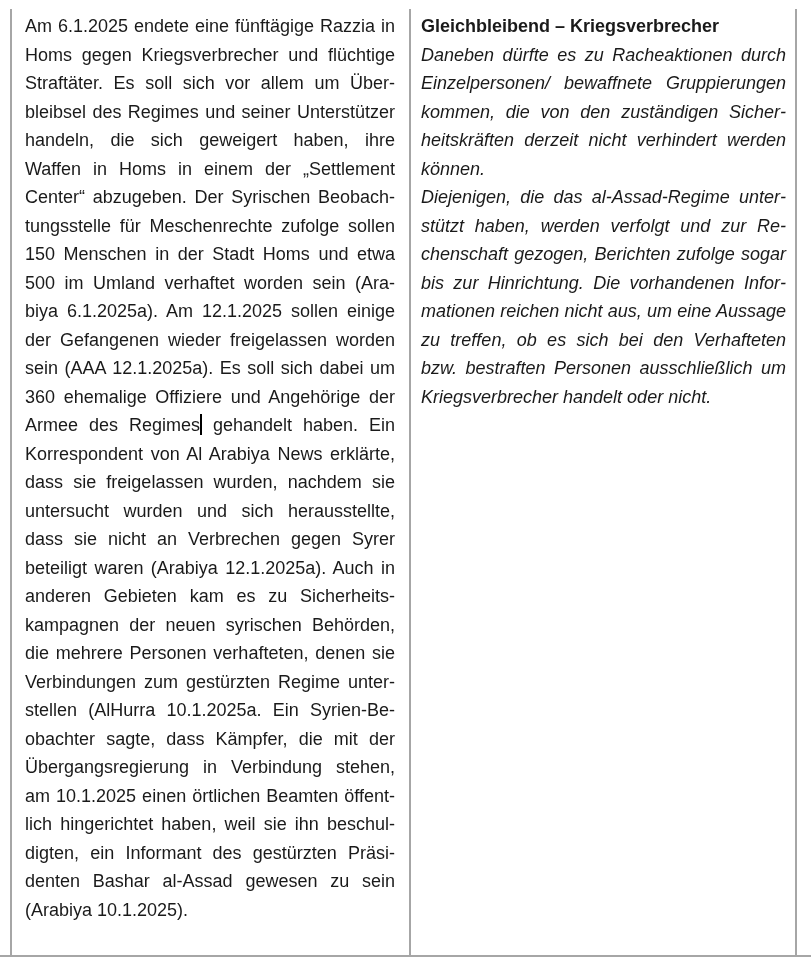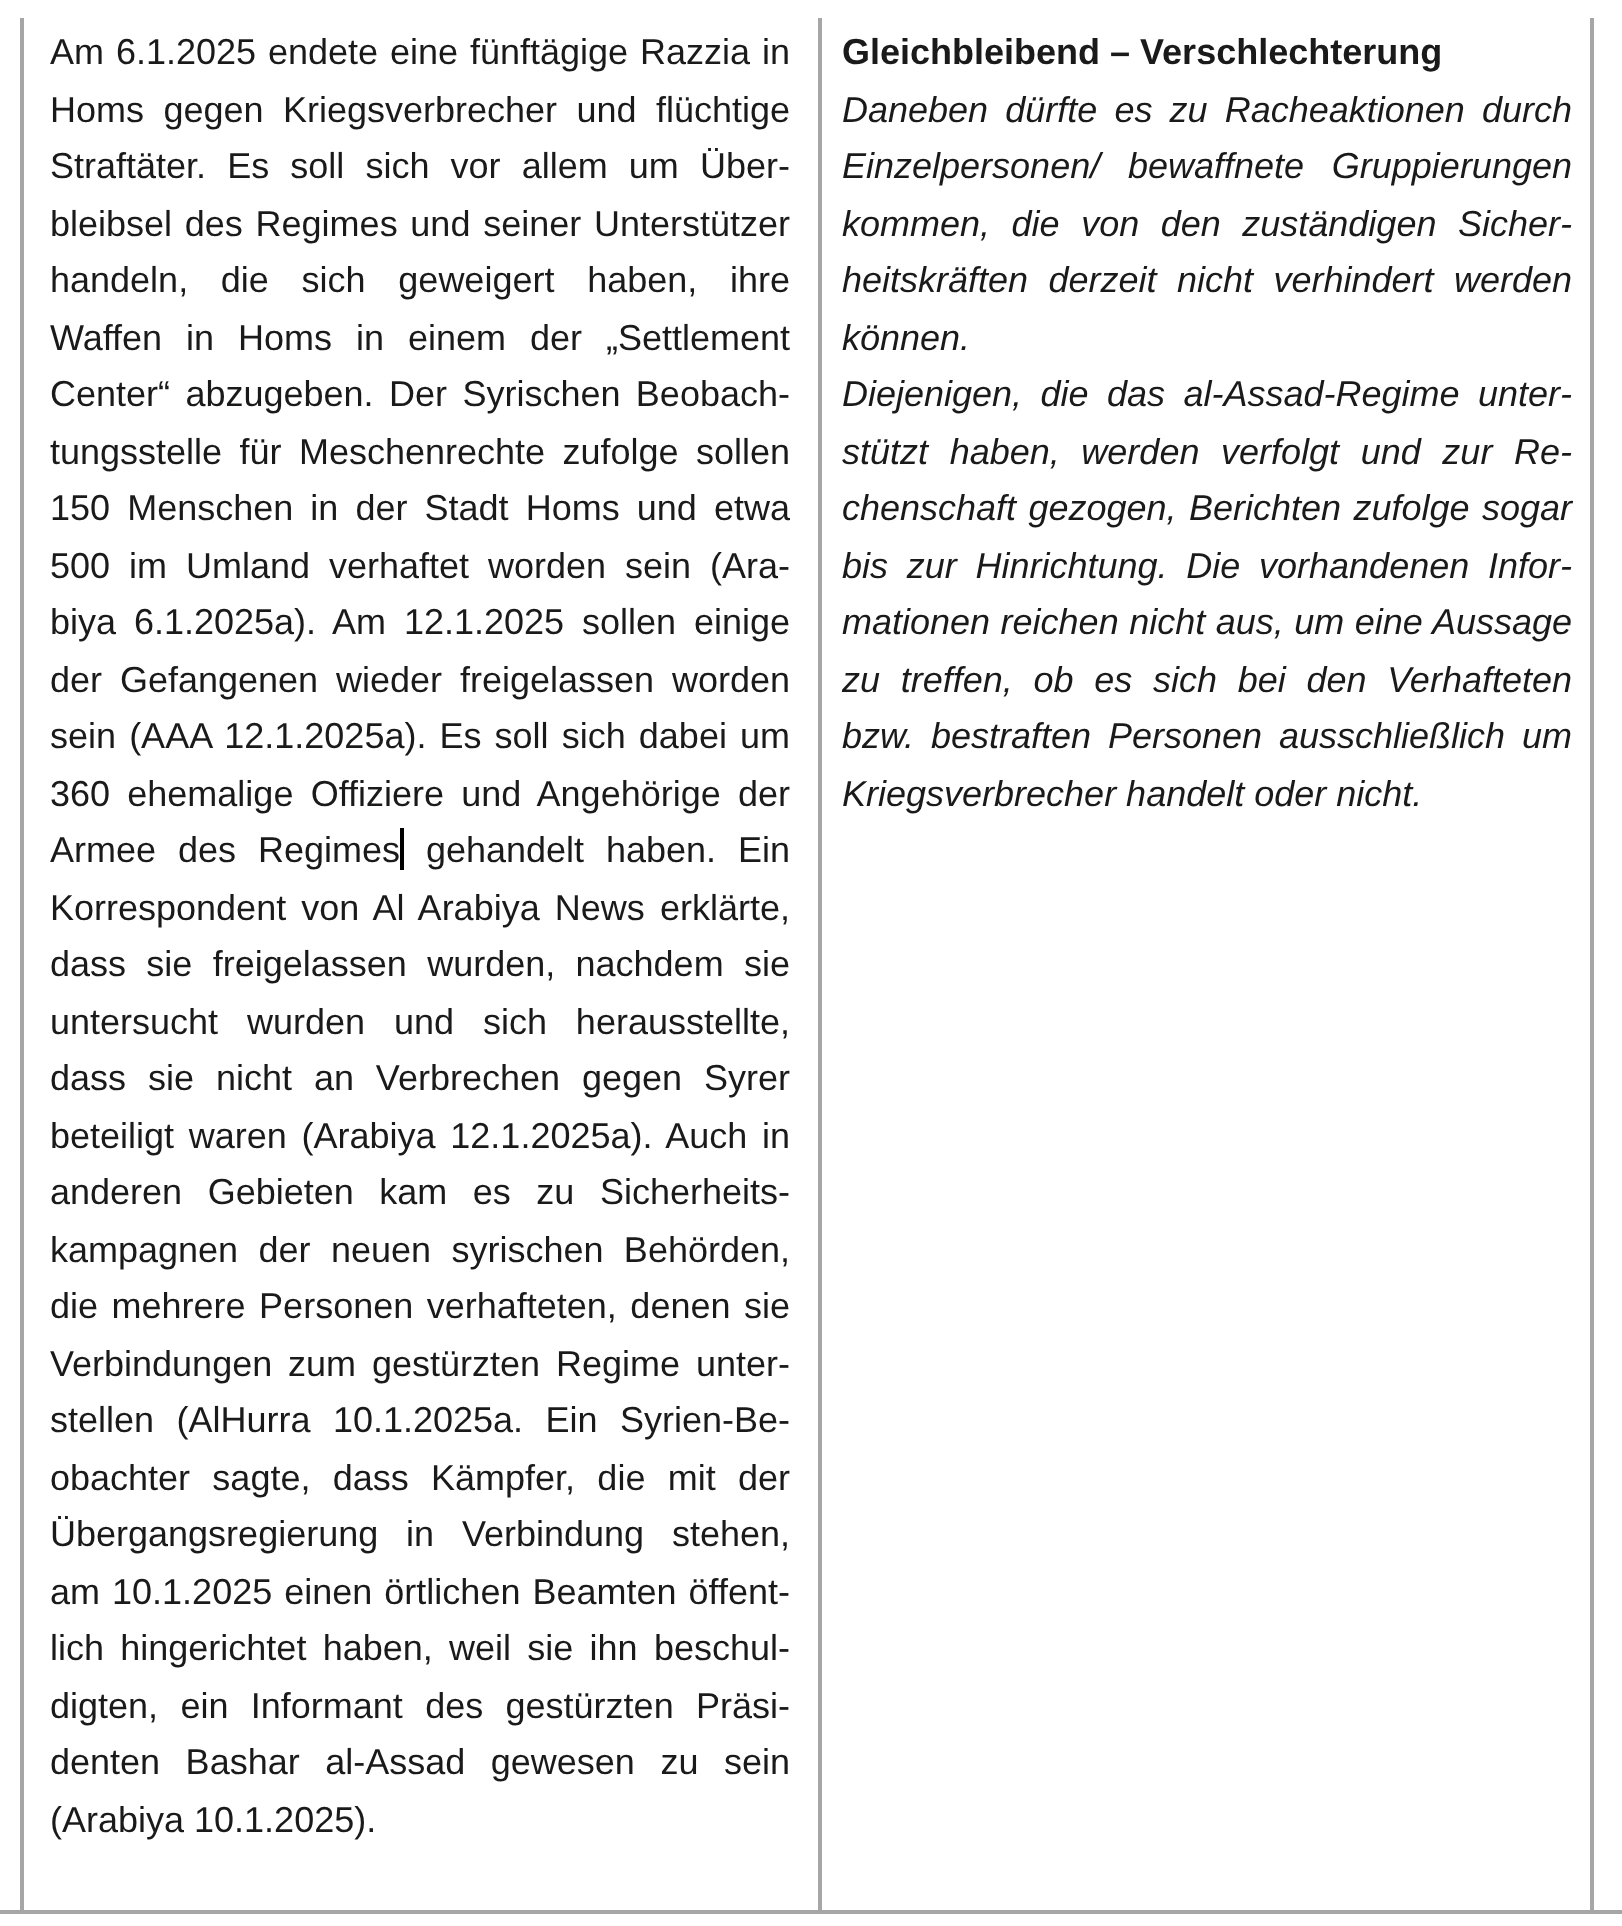--- a/index.html
+++ b/index.html
@@ -61,18 +61,18 @@
   <div class="vline vline-left"></div>
   <div class="vline vline-middle"></div>
   <div class="vline vline-right"></div>
   <div class="hline-bottom"></div>
 
   <div class="cell-text cell-left">
     <p><span>Am 6.1.2025 endete eine fünftägige Razzia in Homs gegen Kriegsverbrecher und flüchti­ge Straftäter. Es soll sich vor allem um Über­bleibsel des Regimes und seiner Unterstüt­zer handeln, die sich geweigert haben, ih­re Waffen in Homs in einem der „Settlement Center“ abzugeben. Der Syrischen Beobach­tungsstelle für Meschenrechte zufolge sollen 150 Menschen in der Stadt Homs und etwa 500 im Umland verhaftet worden sein (Ara­biya 6.1.2025a). Am 12.1.2025 sollen einige der Gefangenen wieder freigelassen worden sein (AAA 12.1.2025a). Es soll sich dabei um 360 ehemalige Offiziere und Angehörige der Armee des Regimes</span><span class="caret"></span><span> gehandelt haben. Ein Korrespondent von Al Arabiya News erklär­te, dass sie freigelassen wurden, nachdem sie untersucht wurden und sich herausstell­te, dass sie nicht an Verbrechen gegen Syrer beteiligt waren (Arabiya 12.1.2025a). Auch in anderen Gebieten kam es zu Sicherheits­kampagnen der neuen syrischen Behörden, die mehrere Personen verhafteten, denen sie Verbindungen zum gestürzten Regime unter­stellen (AlHurra 10.1.2025a. Ein Syrien-Be­obachter sagte, dass Kämpfer, die mit der Übergangsregierung in Verbindung stehen, am 10.1.2025 einen örtlichen Beamten öffent­lich hingerichtet haben, weil sie ihn beschul­digten, ein Informant des gestürzten Präsi­denten Bashar al-Assad gewesen zu sein (Arabiya 10.1.2025).</span></p>
   </div>
 
   <div class="cell-text cell-right">
-    <p class="heading">Gleichbleibend – Verschlechterung</p>
+    <p class="heading">Gleichbleibend – Kriegsverbrecher</p>
     <p class="body-italic">Daneben dürfte es zu Racheaktionen durch Einzelpersonen/ bewaffnete Gruppierungen kommen, die von den zuständigen Sicher­heitskräften derzeit nicht verhindert werden können.</p>
     <p class="body-italic">Diejenigen, die das al-Assad-Regime unter­stützt haben, werden verfolgt und zur Re­chenschaft gezogen, Berichten zufolge sogar bis zur Hinrichtung. Die vorhandenen Infor­mationen reichen nicht aus, um eine Aussa­ge zu treffen, ob es sich bei den Verhafteten bzw. bestraften Personen ausschließlich um Kriegsverbrecher handelt oder nicht.</p>
   </div>
 
 </div>
 
 </body></html>

